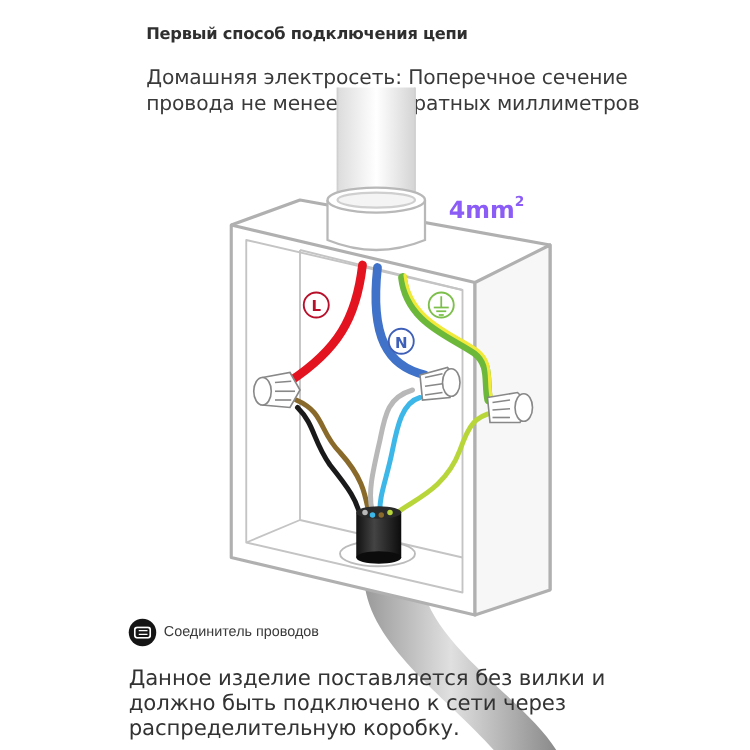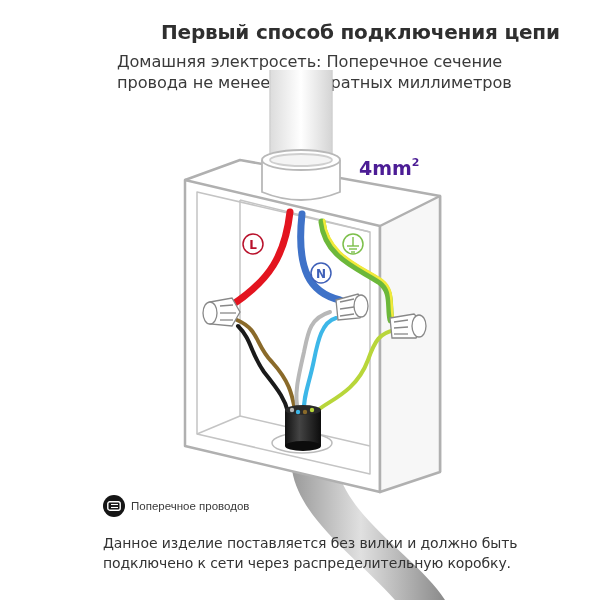--- a/index.html
+++ b/index.html
@@ -1,25 +1,25 @@
 <!DOCTYPE html>
 <html><head>
 <meta charset="utf-8">
 <style>
   html, body { margin:0; padding:0; background:#ffffff; }
   body { width:600px; height:600px; position:relative; overflow:hidden; font-family:"DejaVu Sans", sans-serif; color:#333; }
-  .title { position:absolute; left:117px; top:20px; font-size:20px; font-weight:bold; color:#2f2f2f; letter-spacing:-0.2px; white-space:nowrap;margin-left:44px; }
+  .title { position:absolute; left:117px; top:20px; font-size:13px; font-weight:bold; color:#2f2f2f; letter-spacing:-0.2px; white-space:nowrap; }
   .subtitle { position:absolute; left:117px; top:51px; width:400px; font-size:16.2px; line-height:21px; color:#3a3a3a; letter-spacing:-0.1px; }
-  .spec { position:absolute; left:359px; top:157px; font-size:19px; font-weight:bold; color:#4c1d95; }
+  .spec { position:absolute; left:359px; top:157px; font-size:19px; font-weight:bold; color:#8b5cf6; }
   .spec sup { font-size:11px; position:relative; top:-2px; }
   svg.illus { position:absolute; left:0; top:0; }
   .connector-note { position:absolute; left:103px; top:495px; display:flex; align-items:center; gap:6px; }
   .connector-icon { width:22px; height:22px; border-radius:50%; background:#151515; display:flex; align-items:center; justify-content:center; }
   .connector-text { font-size:11.5px; line-height:13px; color:#3a3a3a; font-family:"Liberation Sans", sans-serif; }
-  .footer { position:absolute; left:103px; top:533px; width:420px; font-size:14px; line-height:20px; color:#333; letter-spacing:-0.1px; }
+  .footer { position:absolute; left:103px; top:533px; width:420px; font-size:17px; line-height:20px; color:#333; letter-spacing:-0.1px; }
 </style>
 </head>
 <body>
 
 <div class="title">Первый способ подключения цепи</div>
 <div class="subtitle">Домашняя электросеть: Поперечное сечение провода не менее 4 квадратных миллиметров</div>
 
 <svg class="illus" width="600" height="600" viewBox="0 0 600 600">
   <defs>
     <linearGradient id="cableGrad" x1="0" x2="1" y1="0" y2="0">
@@ -141,17 +141,17 @@
 
 <div class="connector-note">
   <div class="connector-icon">
     <svg width="14" height="10" viewBox="0 0 14 10">
       <rect x="0.8" y="0.8" width="12.4" height="8.4" rx="2" fill="none" stroke="#ffffff" stroke-width="1.4"></rect>
       <line x1="4" y1="3.5" x2="11" y2="3.5" stroke="#ffffff" stroke-width="1.1"></line>
       <line x1="4" y1="6.5" x2="11" y2="6.5" stroke="#ffffff" stroke-width="1.1"></line>
     </svg>
   </div>
   <div class="connector-text">
-    <div>Поперечное проводов</div>
+    <div>Соединитель проводов</div>
   </div>
 </div>
 
 <div class="footer">Данное изделие поставляется без вилки и должно быть подключено к сети через распределительную коробку.</div>
 
 </body></html>

